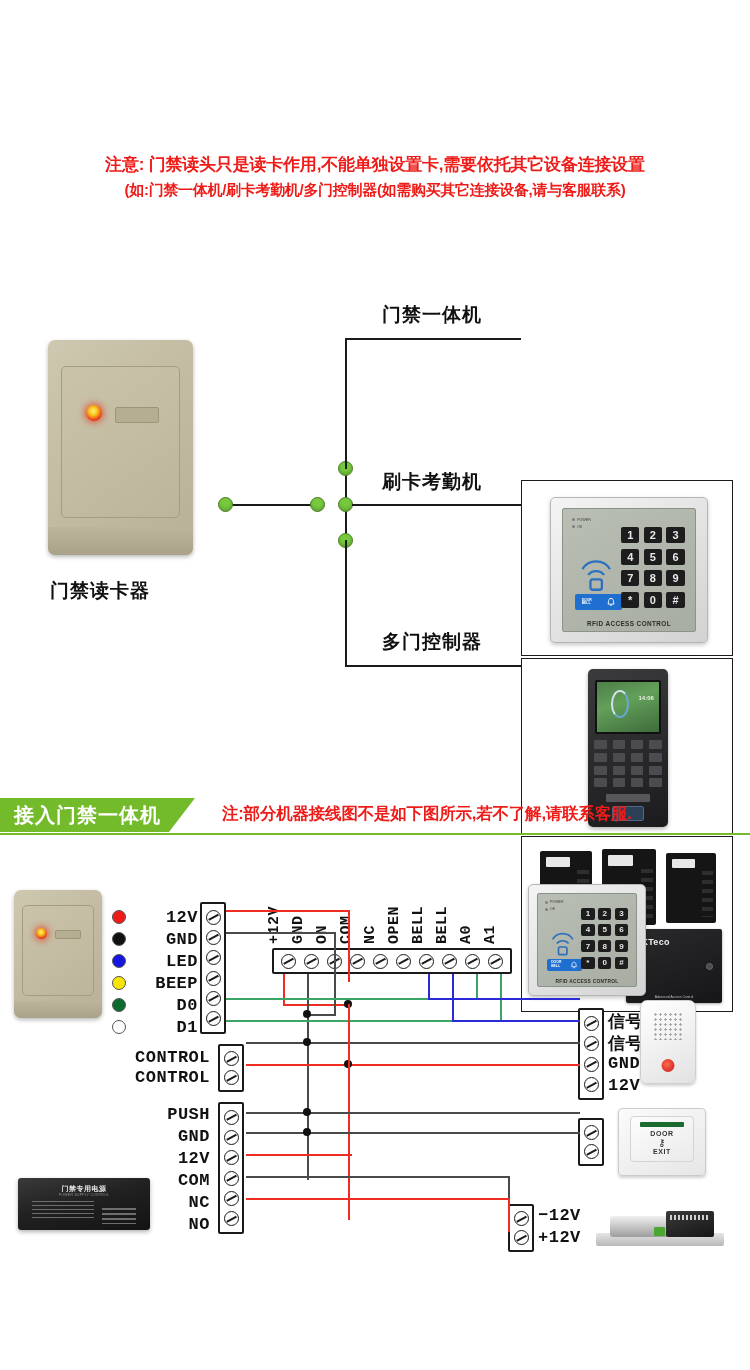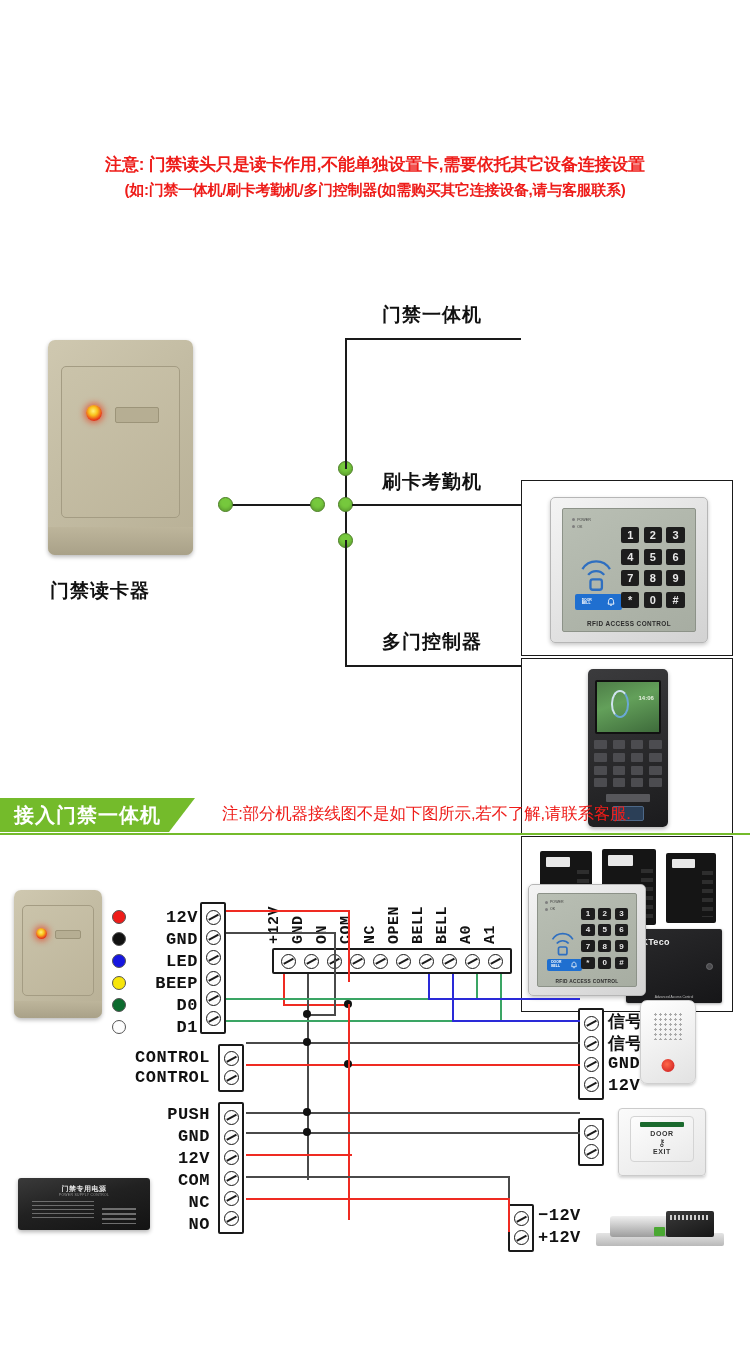--- a/index.html
+++ b/index.html
@@ -226,21 +226,21 @@
   .tag {
     position: absolute; left: 0; top: 0; height: 34px;
     padding: 0 34px 0 14px;
     background: #74bb2b;
     display: flex; align-items: center;
     clip-path: polygon(0 0, 100% 0, calc(100% - 26px) 100%, 0 100%);
   }
   .tag-text { color: #fff; font-size: 20px; font-weight: bold; letter-spacing: 1px; white-space: nowrap; }
   .sec2-note {
     position: absolute; left: 222px; top: 5px;
-    color: #ee1c19; font-size: 16.5px; font-weight: normal; letter-spacing: -0.2px;
+    color: #ee1c19; font-size: 16.5px; font-weight: bold; letter-spacing: -0.2px;
     white-space: nowrap;
   }
   .sec2-rule { position: absolute; left: 0; top: 833px; width: 750px; height: 2px; background: #74bb2b; }
 
   
   .sec3 { position: absolute; left: 0; top: 840px; width: 750px; height: 470px; }
 
   .r-small { left: 14px; top: 50px; width: 88px; height: 128px; }
   .r-small .reader-led { left: 13px; top: 22px; width: 11px; height: 11px; }
   .r-small .reader-slot { right: 12px; top: 24px; width: 26px; height: 9px; }

